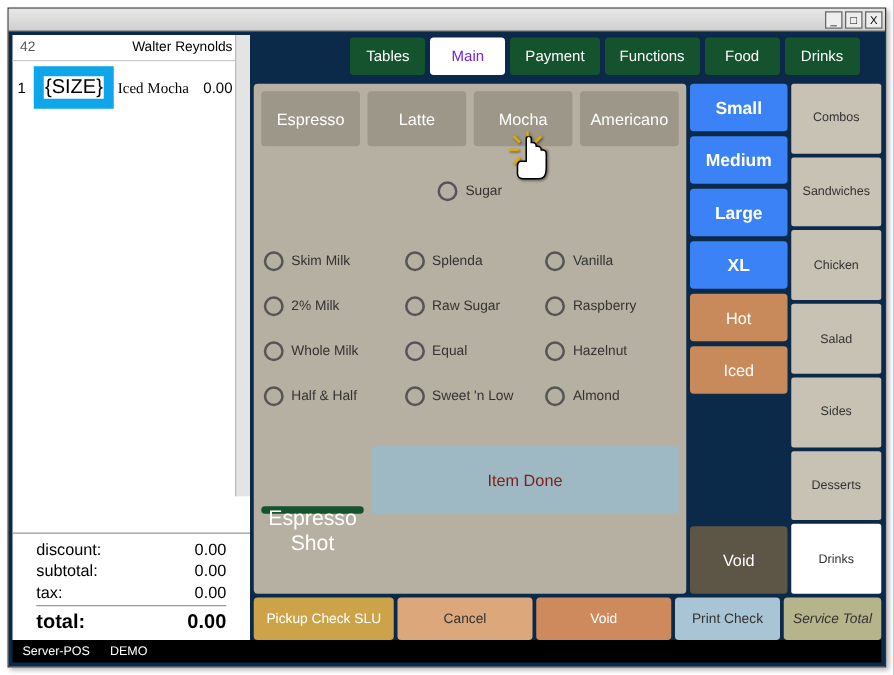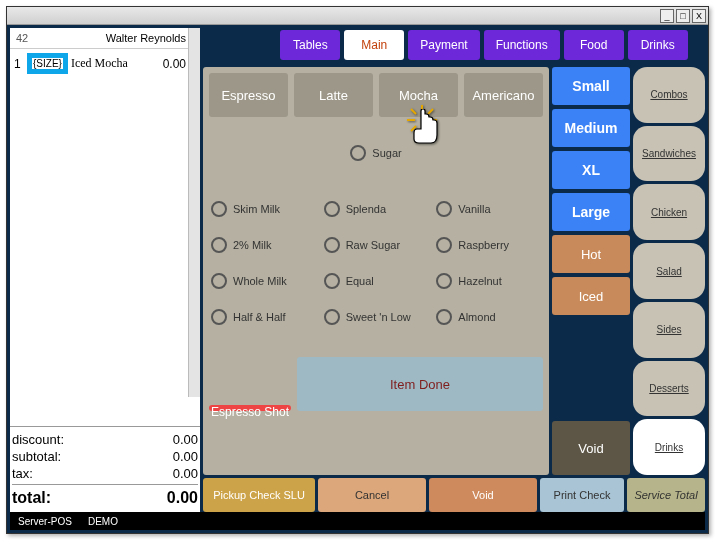--- a/index.html
+++ b/index.html
@@ -10,47 +10,47 @@
 .body { flex: 1; background: #0b2a4a; display: flex; flex-direction: column; padding: 3px; }
 .main { flex: 1; display: flex; gap: 3px; }
 .left { width: 190px; background: #fff; display: flex; flex-direction: column; position: relative; }
 .leftscroll { position:absolute; right:0; top:0; bottom:115px; width:12px; background:#e4e4e4; border-left:1px solid #bbb;}
 .lefthead { height: 20px; display: flex; align-items: center; font-size: 11px; padding: 2px 14px 2px 6px; }
 .lefthead .num { color:#555; }
 .lefthead .srv { margin-left: auto; }
 .items { flex:1; border-top: 1px solid #ccc; padding: 4px 14px 4px 4px; }
 .itemrow { display: flex; align-items: center; font-size: 12px; gap: 3px; }
 .itemrow .qty { width: 10px; }
-.sizeph { border: 5px solid #0ea5e9; padding: 0 1px; color:#000; font-size:10px;}
+.sizeph { border: 8px solid #0ea5e9; padding: 0 1px; color:#000; font-size:16px;}
 .itemrow .nm { flex:1;font-family:Liberation Serif, serif; }
 .itemrow .pr { }
-.totals { border-top: 1px solid #999; padding: 4px 2px; font-size: 13px; }
+.totals { border-top: 1px solid #999; padding: 4px 19px; font-size: 13px; }
 .totrow { display: flex; justify-content: space-between; padding: 1px 0; }
 .totrow.big { font-weight: bold; font-size: 16px; border-top:1px solid #999; padding-top:4px; margin-top:2px;}
 .right { flex:1; display: flex; flex-direction: column; gap: 3px; }
 .topnav { display: flex; gap: 4px; justify-content: center; padding: 2px 0 4px 0; margin-left:60px; }
-.navbtn { background: #6d28d9; color:#fff; border:none; border-radius:3px; font-size:12px; padding: 8px 12px; cursor:pointer; min-width:60px; }
-.navbtn.active { background:#fff; color:#c2410c; }
+.navbtn { background: #14532d; color:#fff; border:none; border-radius:3px; font-size:12px; padding: 8px 12px; cursor:pointer; min-width:60px; }
+.navbtn.active { background:#fff; color:#6d28d9; }
 .center { flex:1; display:flex; gap:3px; }
 .menuarea { flex:1; background:#b5b0a1; border-radius:3px; padding:6px; display:flex; flex-direction:column; gap:20px; position:relative; }
 .drinkrow { display:flex; gap:6px; }
 .drinkbtn { flex:1; background:#9c9788; color:#fff; border:none; border-radius:3px; height:44px; font-size:13px; cursor:pointer; }
 .mods { display:grid; grid-template-columns: repeat(3,1fr); gap:4px 8px; padding: 4px 2px; }
 .mod { display:flex; align-items:center; gap:6px; font-size:11px; color:#333; cursor:pointer; height:32px;}
 .mod .circ { width:16px; height:16px; border:2px solid #555; border-radius:50%; }
 .sugarrow { display:flex; justify-content:center; }
 .actionrow { display:flex; gap:6px; height:54px; }
-.espshot { width:82px; background:#ef4444; color:#fff; border:none; border-radius:3px; font-size:12px; cursor:pointer;margin-top:48px; }
+.espshot { width:82px; background:#14532d; color:#fff; border:none; border-radius:3px; font-size:17px; cursor:pointer;margin-top:48px; }
 .itemdone { flex:1; background:#9fb9c4; color:#7f1d1d; border:none; border-radius:3px; font-size:13px; cursor:pointer; }
 .sizebar { width:78px; display:flex; flex-direction:column; gap:4px; }
 .sizebtn { background:#3b82f6; color:#fff; border:none; border-radius:3px; height:38px; font-size:14px; font-weight:bold; cursor:pointer; }
 .tempbtn { background:#c88a5a; color:#fff; border:none; border-radius:3px; height:38px; font-size:13px; cursor:pointer; }
 .voidbtn { background:#5d5646; color:#fff; border:none; border-radius:3px; height:54px; font-size:13px; cursor:pointer; margin-top:auto; }
 .catbar { width:72px; display:flex; flex-direction:column; gap:3px; }
-.catbtn { flex:1; background:#c7c2b4; color:#333; border:none; border-radius:14px; font-size:10px; cursor:pointer;text-decoration:underline; }
+.catbtn { flex:1; background:#c7c2b4; color:#333; border:none; border-radius:2px; font-size:10px; cursor:pointer; }
 .catbtn.active { background:#fff; }
 .bottom { display:flex; gap:3px; height:34px; }
 .bbtn { border:none; border-radius:3px; font-size:11px; cursor:pointer; color:#333;}
 .bpick { width:112px; background:#cda349; color:#fff;}
 .bcancel { width:108px; background:#dca77a;}
 .bvoid { width:108px; background:#ce8a5c; color:#fff;}
 .bprint { width:84px; background:#a9c4d4;}
 .bsvc { flex:1; background:#b5b48a;font-style:italic;}
 .status { height:18px; background:#000; color:#fff; font-size:10px; display:flex; align-items:center; padding:0 8px;gap:16px; }
 .status .mid { flex:1; text-align:center; }
@@ -193,22 +193,22 @@
                   </g>
                 </svg>
               <svg width="30" height="36" viewBox="0 0 30 36">
                   <path d="M10 2 L10 20 L6 20 Q3 20 3 24 L3 30 Q3 34 8 34 L20 34 Q26 34 26 26 L26 14 Q26 11 23 11 L22 11 Q22 8 19 8 L18 8 Q18 5 15 5 L14 5 L14 2 Q14 0 12 0 Q10 0 10 2 Z" fill="#fff" stroke="#000" stroke-width="1.2"></path>
                 </svg>
             </div>
           </div>
           <div class="sizebar">
             <button class="sizebtn">Small</button>
             <button class="sizebtn">Medium</button>
+            <button class="sizebtn">Large</button>
             <button class="sizebtn">XL</button>
-            <button class="sizebtn">Large</button>
             <button class="tempbtn">Hot</button>
             <button class="tempbtn">Iced</button>
             <button class="voidbtn">Void</button>
           </div>
           <div class="catbar">
             <button class="catbtn">Combos</button>
             <button class="catbtn">Sandwiches</button>
             <button class="catbtn">Chicken</button>
             <button class="catbtn">Salad</button>
             <button class="catbtn">Sides</button>

